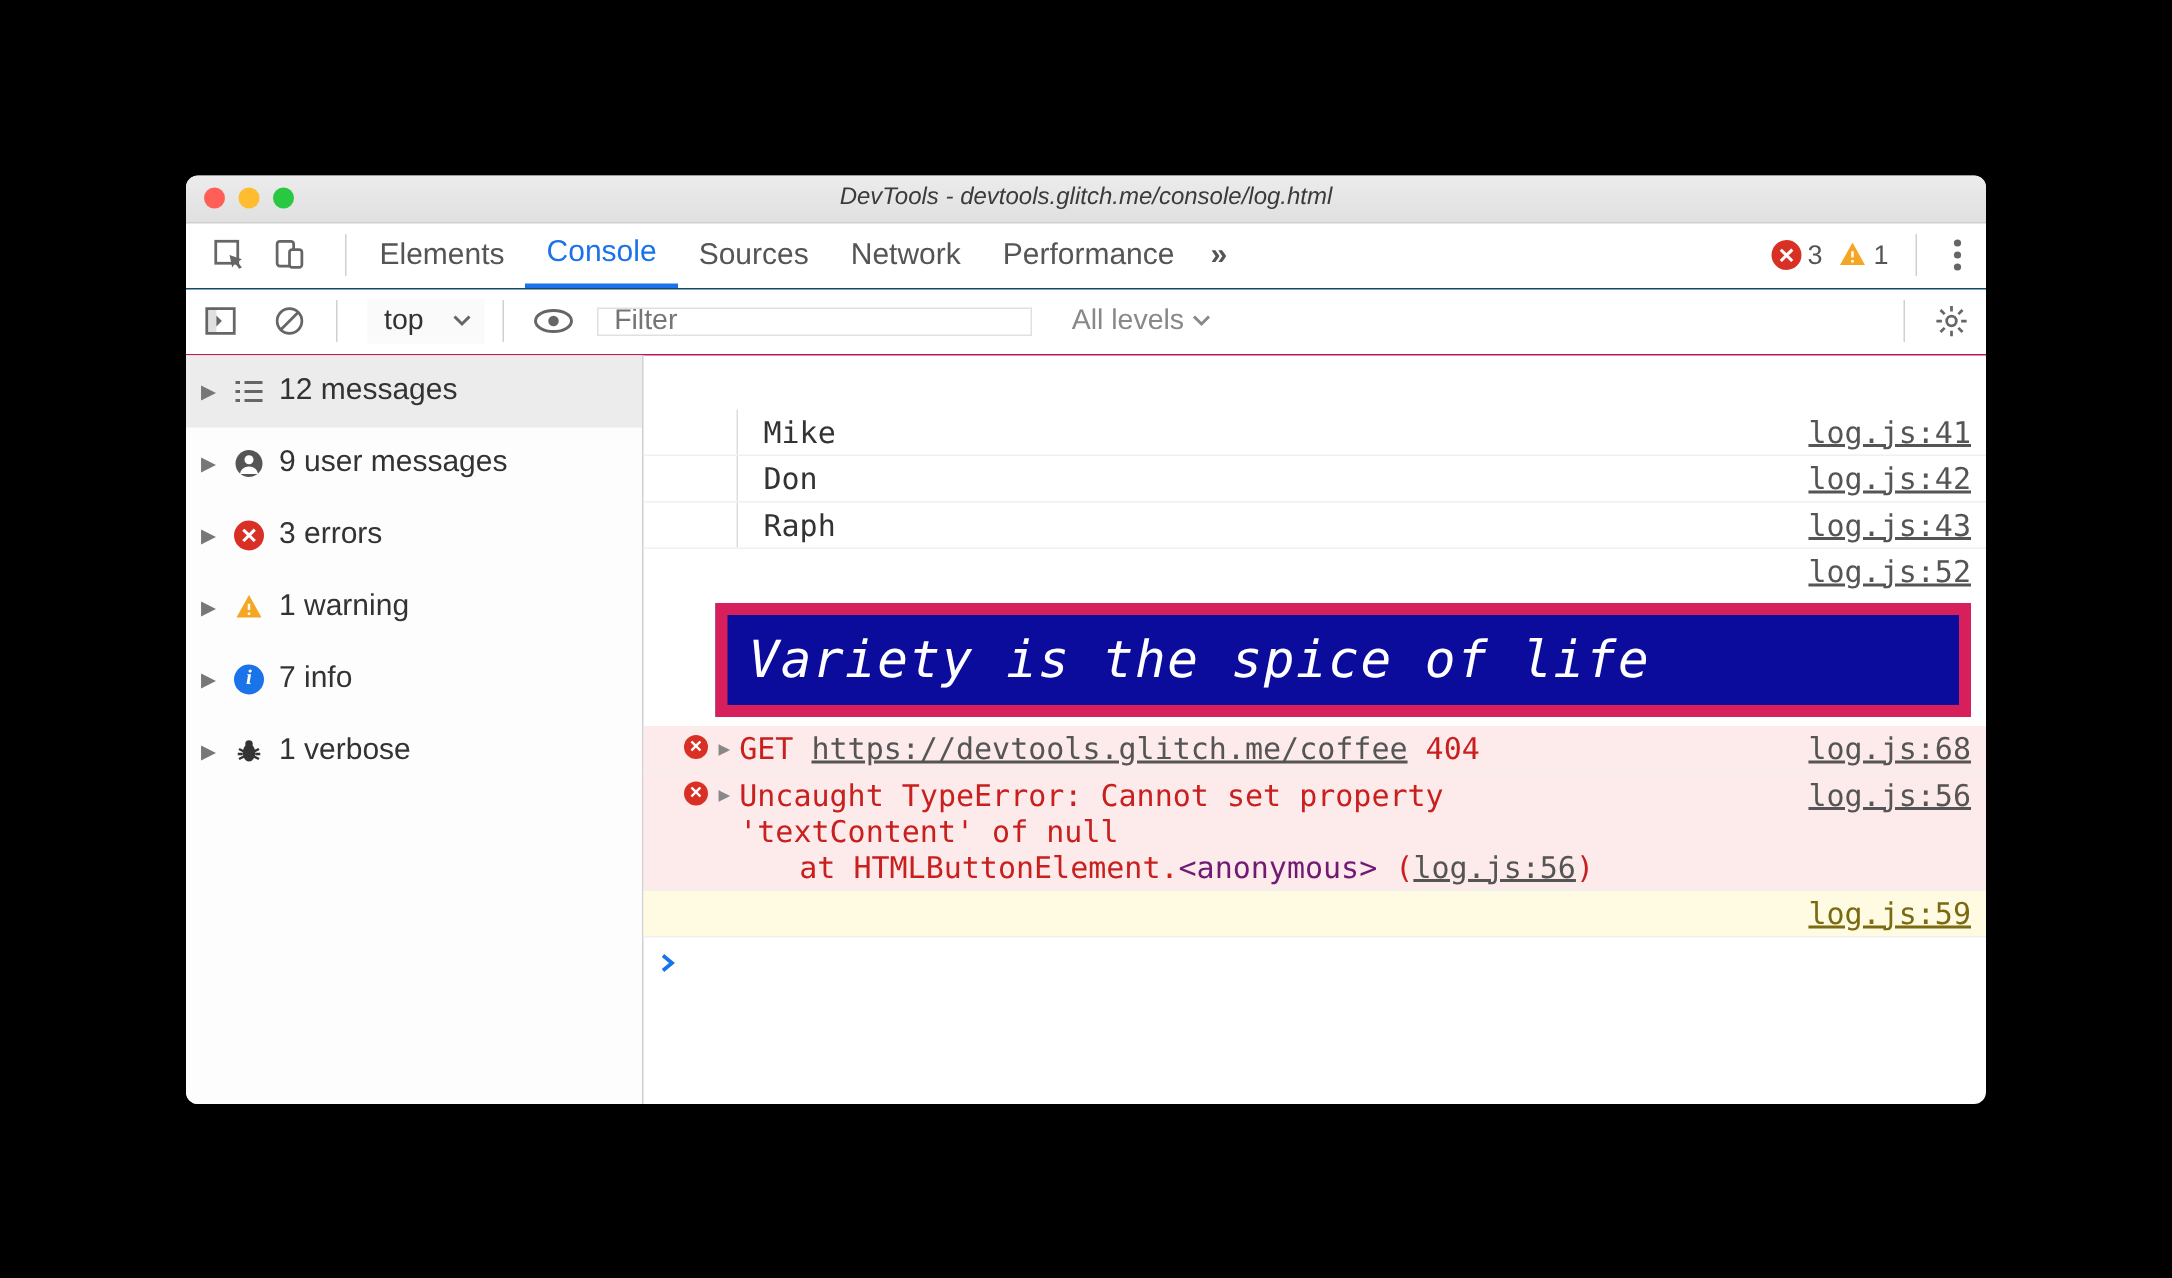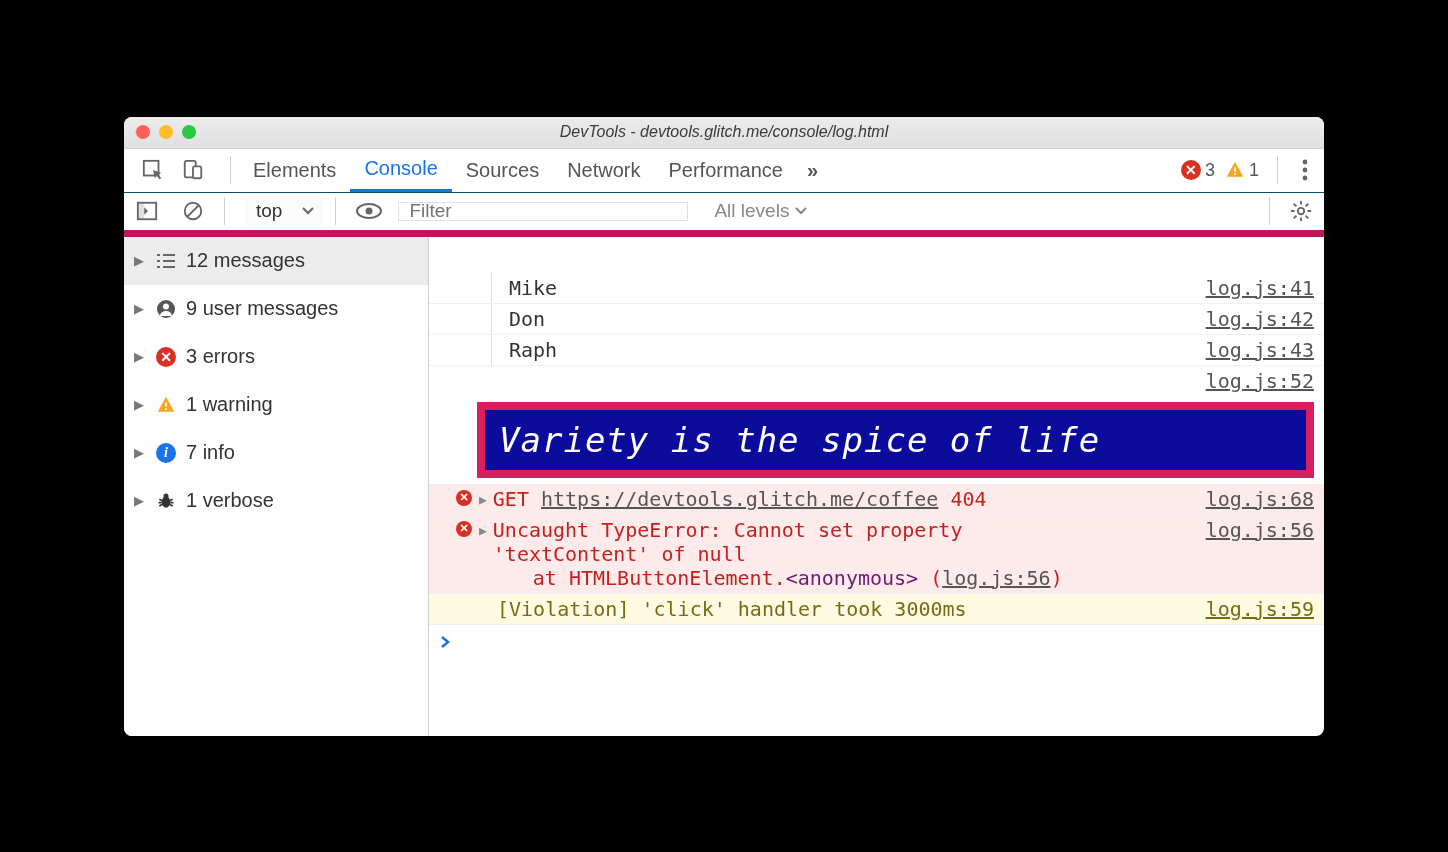--- a/index.html
+++ b/index.html
@@ -51,21 +51,21 @@
   .sep { width:1px; height:28px; background:#d0d0d0; margin:0 8px; }
   .tab { padding:0 14px; height:100%; display:flex; align-items:center; cursor:pointer;}
   .tab.active { color:#1a73e8; border-bottom:3px solid #1a73e8; }
   .fill { flex:1; }
   .err-badge, .warn-badge { display:flex; align-items:center; gap:4px; font-size:18px; color:#555; margin-right:10px;}
   .dotsmenu { padding:0 16px; cursor:pointer; }
   svg { display:block; }
   
   .subbar {
     height: 44px;
-    border-bottom: 7px solid #be185d;
+    border-bottom: 1px solid #be185d;
     display:flex; align-items:center;
     font-size:19px; color:#555;
   }
   .subbar .item { padding:0 12px; display:flex; align-items:center; height:100%; cursor:pointer;}
   .context-select { border:1px solid transparent; background:#fafafa; padding:3px 40px 3px 10px; color:#333; font-size:19px; position:relative; cursor:pointer;}
   .context-select .chev { position:absolute; right:8px; top:50%; transform:translateY(-50%); }
   .filter-input {
     border:1px solid #e0e0e0; background:#fff; height:19px; width:290px;
     font-size:19px; color:#333; padding-left:10px;
   }
@@ -342,21 +342,20 @@
           <span style="padding-left:40px">
             <span>at HTMLButtonElement.</span><span class="anon">&lt;anonymous&gt;</span>
             <span> (</span><a class="src" style="margin:0">log.js:56</a><span>)</span>
           </span>
         </div>
         <a class="src">log.js:56</a>
       </div>
 
       <div class="row warn-row">
         <div style="width:44px"></div>
-        <div class="msg">[Violation] 'click' handler took 3000ms</div>
         <a class="src" style="color:#7a6a12">log.js:59</a>
       </div>
 
       <div class="prompt-row">
         <svg width="14" height="14" viewBox="0 0 14 14">
             <path d="M3 2 l6 5 -6 5" fill="none" stroke="#1a73e8" stroke-width="2.5"></path>
           </svg>
       </div>
     </div>
   </div>

